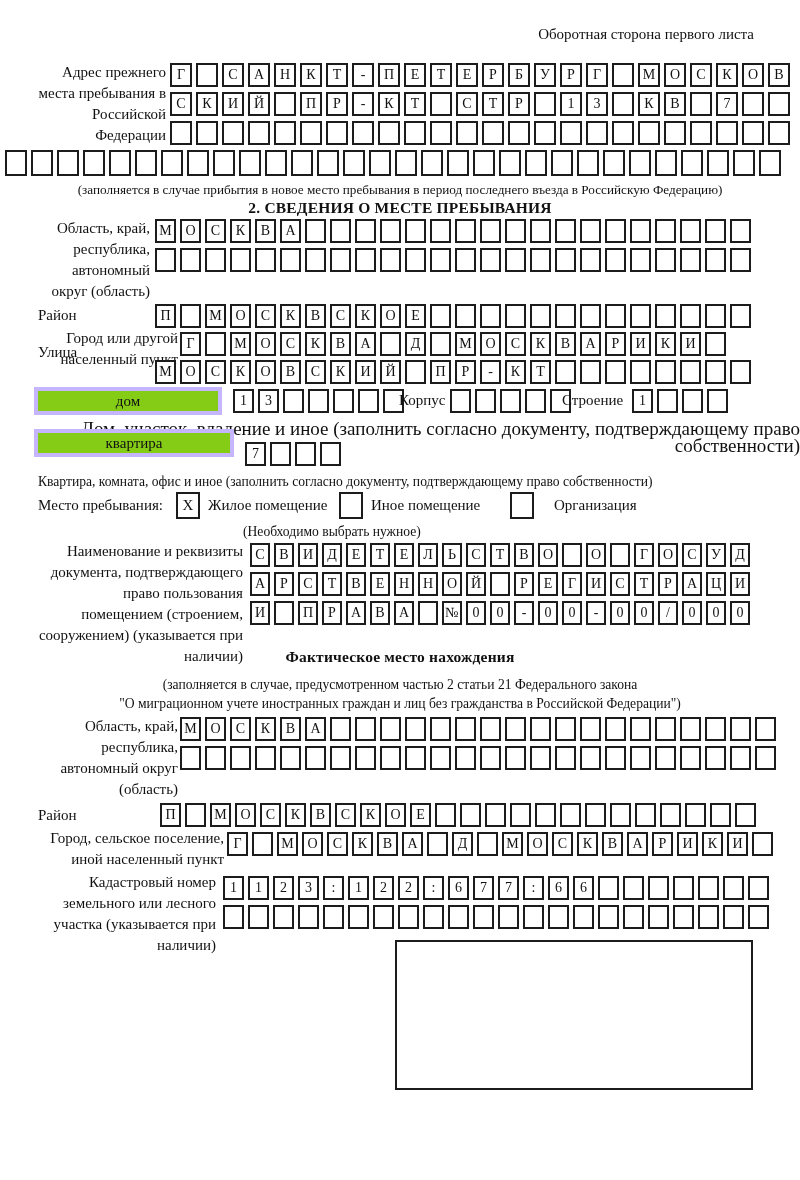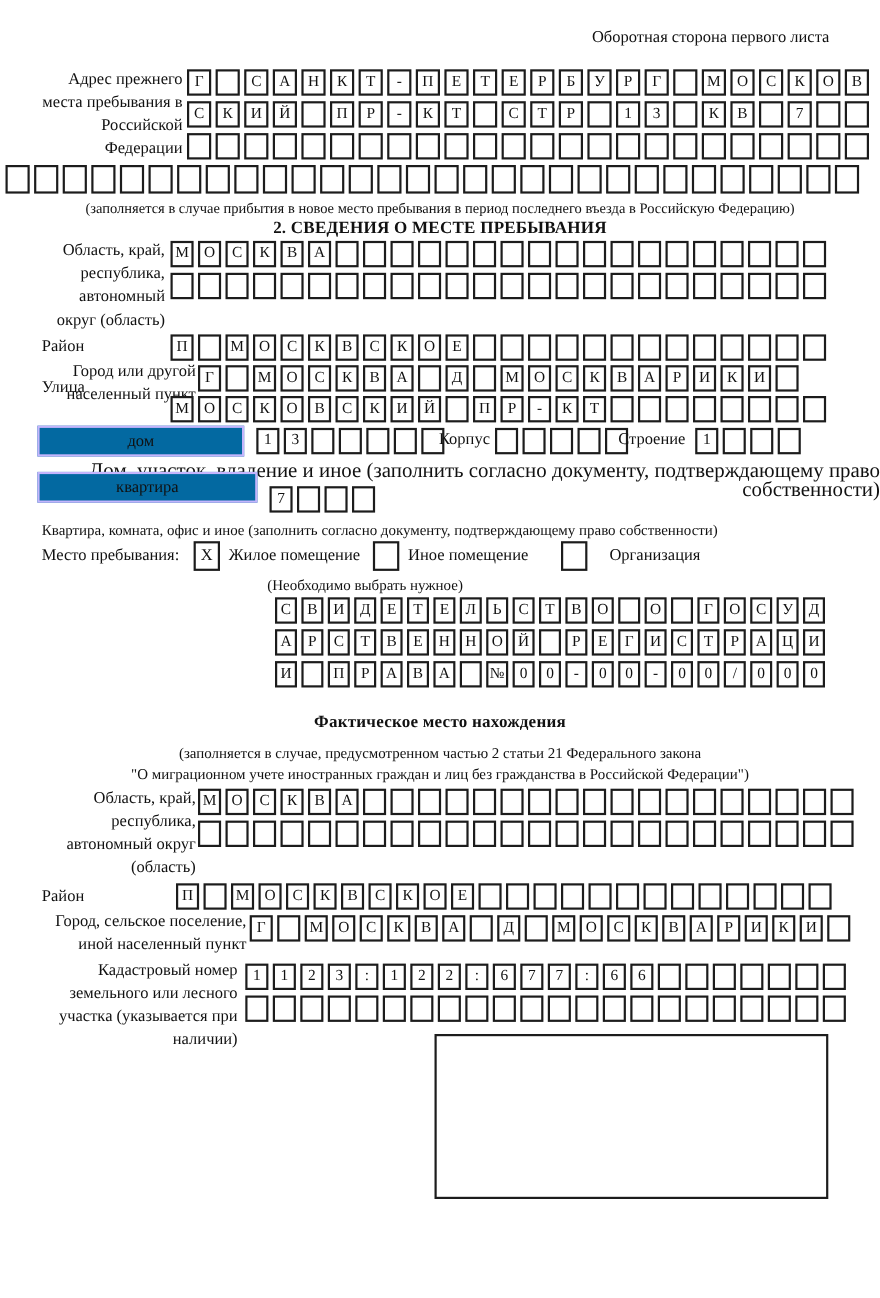--- a/index.html
+++ b/index.html
@@ -18,22 +18,22 @@
   .cell{
     width:21px;height:24px;box-sizing:border-box;border:2px solid #1c1c1c;
     display:flex;align-items:center;justify-content:center;
     font-size:14px;font-family:"Liberation Serif",serif;background:#fff;
   }
   .w22 .cell{width:22px;}
   .w20 .cell{width:20px;}
   .h26 .cell{height:26px;}
   
   .widebox{
-    box-sizing:border-box;border:2px solid #c4b5fd;height:28px;
-    display:flex;align-items:center;justify-content:center;font-size:15px;background:#0369a1;
+    box-sizing:border-box;border:4px solid #c4b5fd;height:28px;
+    display:flex;align-items:center;justify-content:center;font-size:15px;background:#84cc16;
   }
   
   .ckbox{
     width:24px;height:27px;box-sizing:border-box;border:2px solid #1c1c1c;
     display:flex;align-items:center;justify-content:center;font-size:15px;background:#fff;
   }
   .stamp{
     box-sizing:border-box;border:2px solid #1c1c1c;background:#fff;
   }
 </style>
@@ -333,20 +333,21 @@
 
   <div class="abs lbl" style="top:495px;left:38px;">Место пребывания:</div>
   <div class="abs ckbox" style="top:492px;left:176px;">X</div>
   <div class="abs lbl" style="top:495px;left:208px;">Жилое помещение</div>
   <div class="abs ckbox" style="top:492px;left:339px;"></div>
   <div class="abs lbl" style="top:495px;left:371px;">Иное помещение</div>
   <div class="abs ckbox" style="top:492px;left:510px;"></div>
   <div class="abs lbl" style="top:495px;left:554px;">Организация</div>
   <div class="abs note" style="top:523px;left:243px;font-size:13.6px;">(Необходимо выбрать нужное)</div>
 
+  <div class="abs lbl" style="top:541px;left:38px;width:205px;">Наименование и реквизиты документа, подтверждающего право пользования помещением (строением, сооружением) (указывается при наличии)</div>
   <div class="abs cr w20" style="top:543px;left:250px;">
       <span class="cell">С</span>
       <span class="cell">В</span>
       <span class="cell">И</span>
       <span class="cell">Д</span>
       <span class="cell">Е</span>
       <span class="cell">Т</span>
       <span class="cell">Е</span>
       <span class="cell">Л</span>
       <span class="cell">Ь</span>

